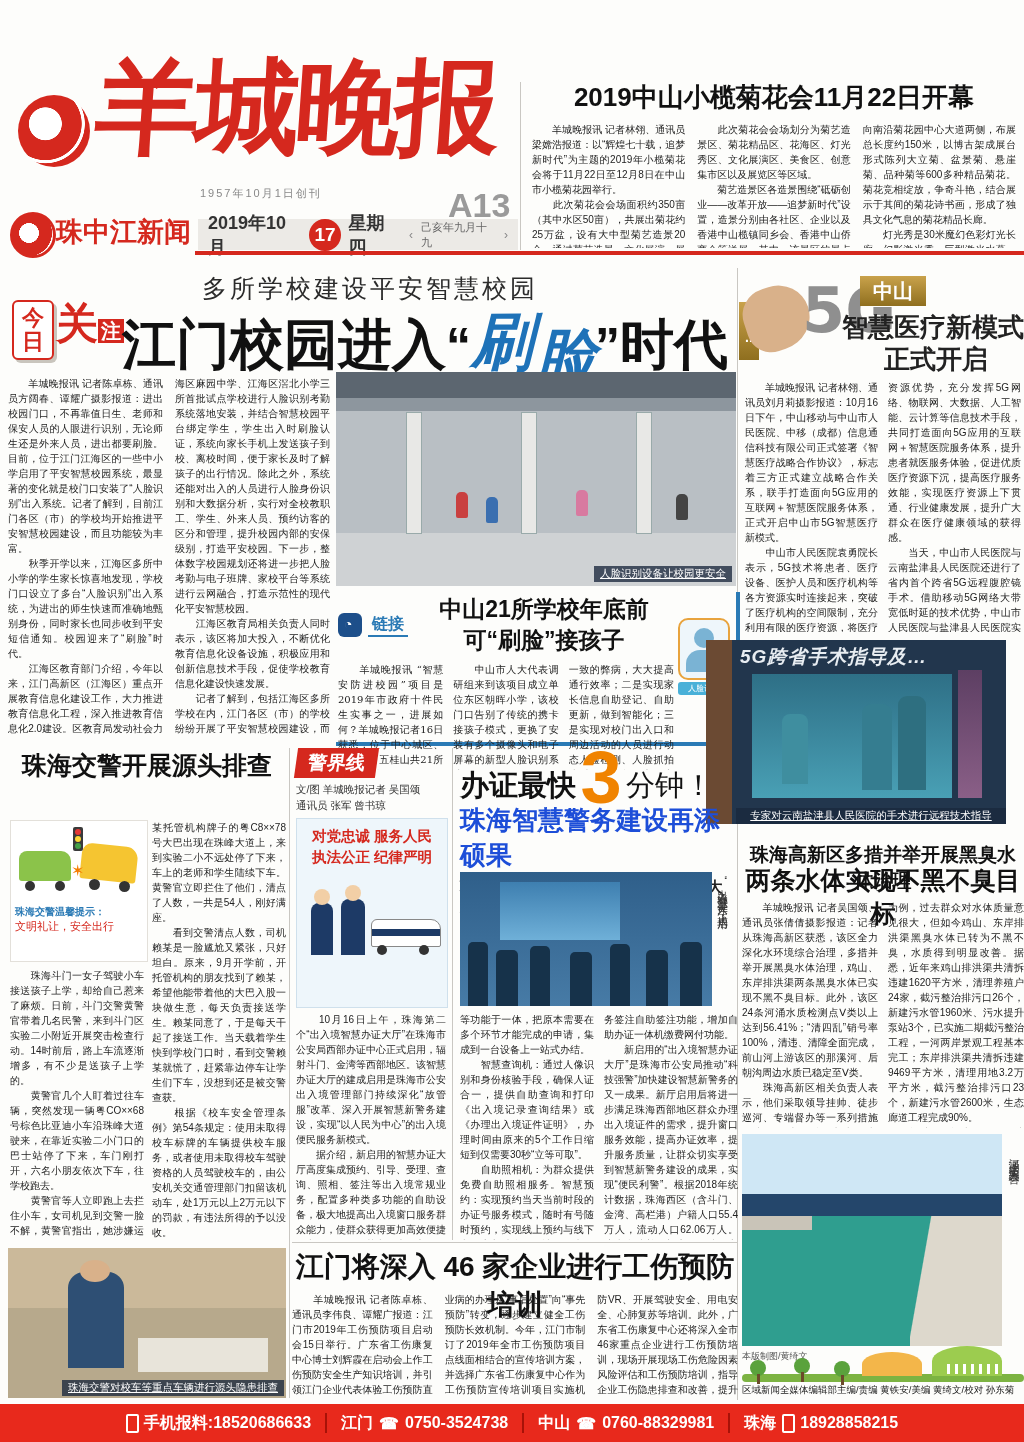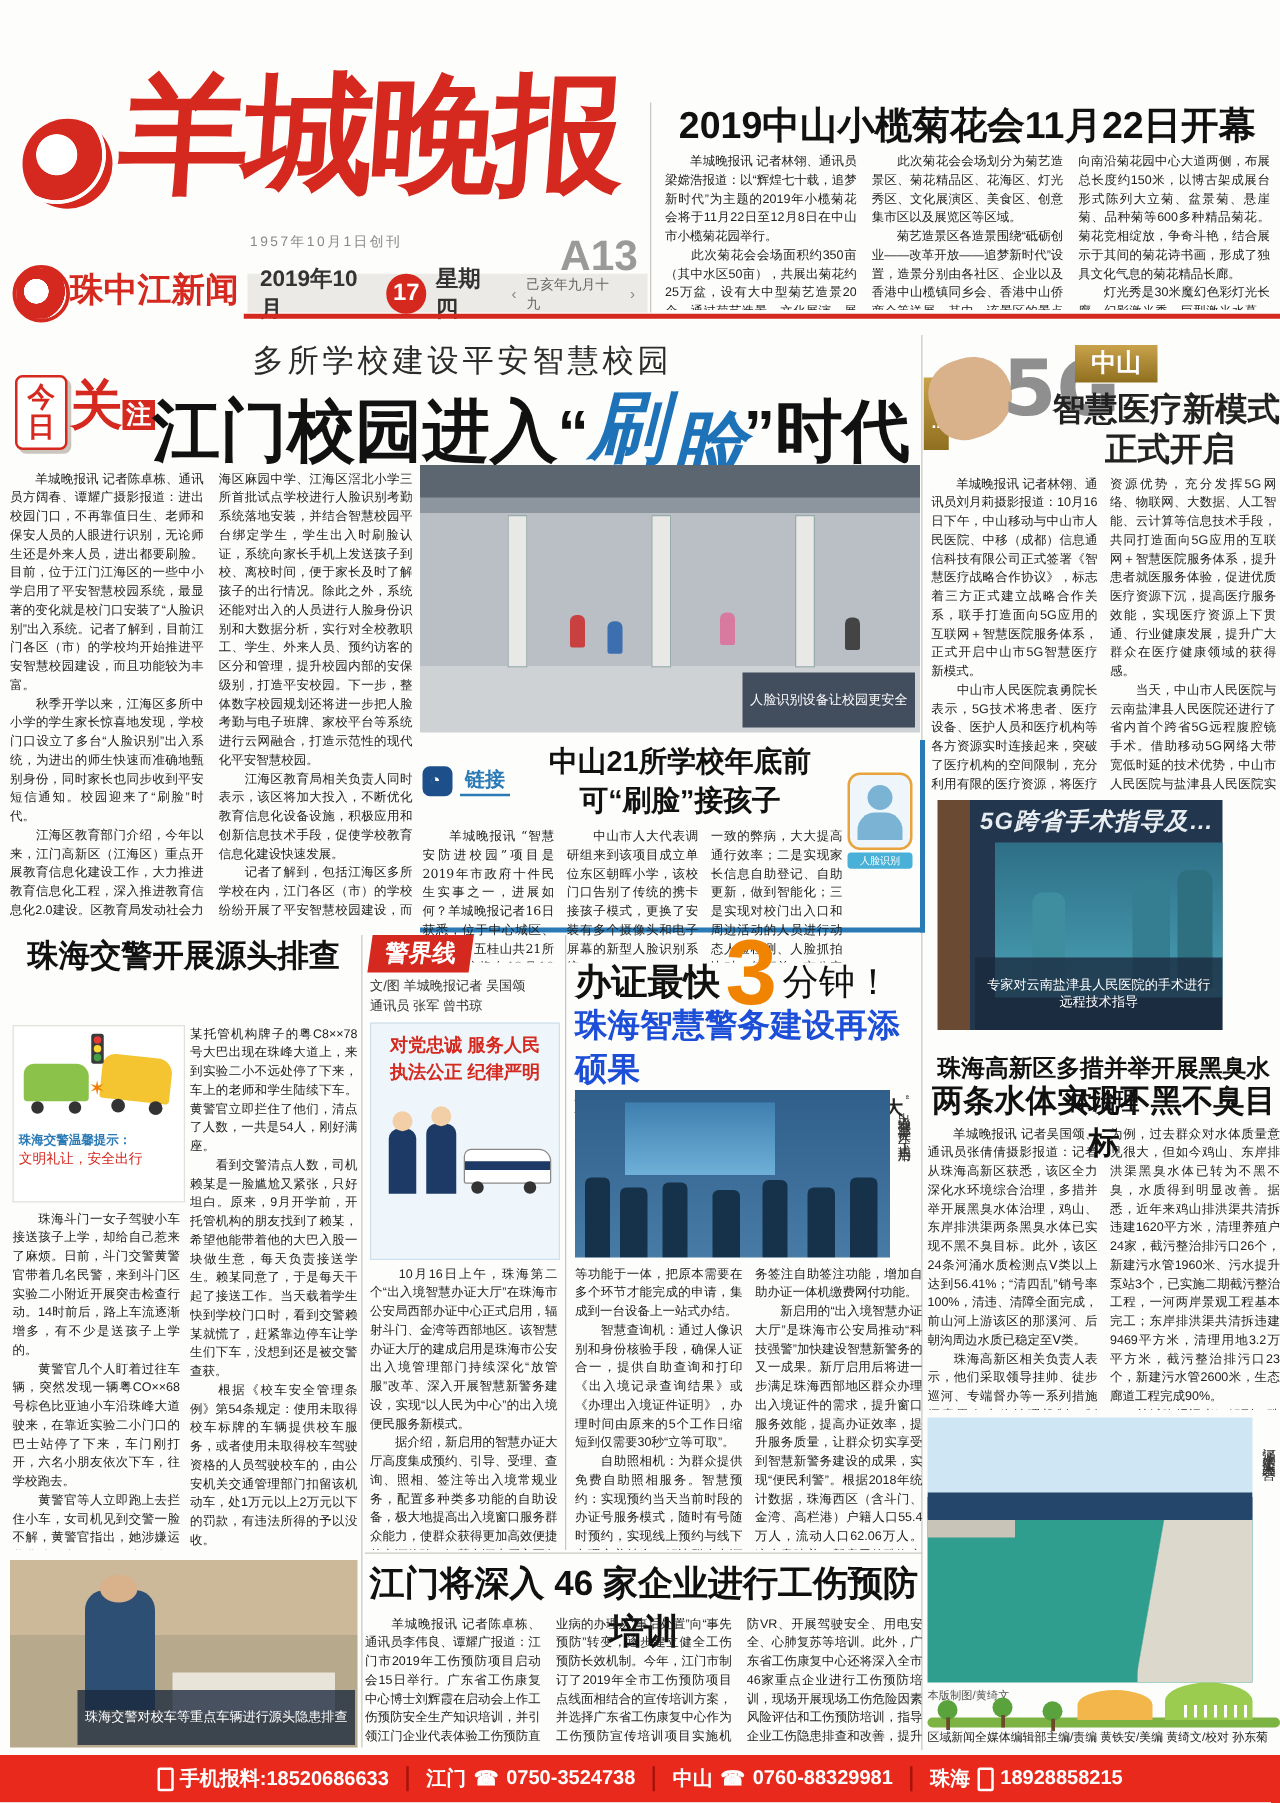--- a/index.html
+++ b/index.html
@@ -2,21 +2,21 @@
 <html><head>
 <meta charset="utf-8">
 <style>
   html,body{margin:0;padding:0;background:#e9e8e4;}
   #page{position:relative;width:1024px;height:1442px;background:#fdfdfb;margin:0 auto;
         font-family:"Liberation Sans",sans-serif;color:#1a1a1a;overflow:hidden;}
   .abs{position:absolute;}
   .col-text{font-size:10px;line-height:1.5;text-align:justify;color:#222;
             white-space:pre-line;overflow:hidden;}
   .serif{font-family:"DejaVu Serif",serif;}
-  .cap-strip{background:rgba(25,40,60,.78);color:#fff;font-size:10.5px;padding:15px 6px;}
+  .cap-strip{background:rgba(25,40,60,.78);color:#fff;font-size:10.5px;padding:1px 6px;text-decoration:underline;}
   .vtext{writing-mode:vertical-rl;letter-spacing:2px;}
   .hl{font-weight:bold;color:#111;}
   
   #brand{font-family:"DejaVu Serif",serif;font-weight:bold;color:#d5281e;
          font-size:104px;letter-spacing:-4px;transform:skewX(-4deg);line-height:1;}
   .swirl{width:72px;height:72px;border-radius:50%;
          background:radial-gradient(circle at 38% 40%, #fff 0 26%, #d5281e 27% 58%, #fff 59% 63%, #d5281e 64% 100%);}
   .round-logo{width:40px;height:40px;border-radius:50%;border:3px solid #d5281e;
               background:radial-gradient(circle at 40% 45%, #fff 0 30%, #d5281e 31% 70%, #fff 71%);}
   .datebar{background:#eceae6;display:flex;align-items:center;gap:8px;padding:0 10px;}
@@ -48,21 +48,21 @@
 
 <div id="page">
 
   <div class="abs swirl" style="left:18px;top:95px"></div>
   <div class="abs" style="left:96px;top:55px">
     <div id="brand">羊城晚报</div>
   </div>
   <div class="abs" style="left:200px;top:186px;font-size:11px;color:#888;letter-spacing:2px">1957年10月1日创刊</div>
 
   <div class="abs line" style="left:520px;top:82px;width:1px;height:168px"></div>
-  <div class="abs" style="left:532px;top:80px;width:484px;text-align:center;font-size:30px;font-weight:bold;color:#111">2019中山小榄菊花会11月22日开幕</div>
+  <div class="abs" style="left:532px;top:80px;width:484px;text-align:center;font-size:26px;font-weight:bold;color:#111">2019中山小榄菊花会11月22日开幕</div>
   <div class="abs" style="left:532px;top:122px;width:484px;display:flex;gap:12px">
     <div class="col-text" style="flex:1;height:126px">　　羊城晚报讯 记者林翎、通讯员梁嫦浩报道：以“辉煌七十载，追梦新时代”为主题的2019年小榄菊花会将于11月22日至12月8日在中山市小榄菊花园举行。
 　　此次菊花会会场面积约350亩（其中水区50亩），共展出菊花约25万盆，设有大中型菊艺造景20个，通过菊艺造景、文化展演，展示新中国成立70年来所取得的辉煌成就，表达小榄人民爱国爱乡爱菊的拳拳之心、赤子之情。</div>
     <div class="col-text" style="flex:1;height:126px">　　此次菊花会会场划分为菊艺造景区、菊花精品区、花海区、灯光秀区、文化展演区、美食区、创意集市区以及展览区等区域。
 　　菊艺造景区各造景围绕“砥砺创业——改革开放——追梦新时代”设置，造景分别由各社区、企业以及香港中山榄镇同乡会、香港中山侨商会等送展。其中，该景区的景点分别为歌唱祖国、爱我中华、屹立东方、红梅吐艳、丰收之喜、春天故事等19个景点。
 　　菊花精品区位于菊花园中心广场</div>
     <div class="col-text" style="flex:1;height:126px">向南沿菊花园中心大道两侧，布展总长度约150米，以博古架成展台形式陈列大立菊、盆景菊、悬崖菊、品种菊等600多种精品菊花。菊花竞相绽放，争奇斗艳，结合展示于其间的菊花诗书画，形成了独具文化气息的菊花精品长廊。
 　　灯光秀是30米魔幻色彩灯光长廊、幻影激光秀、巨型激光水幕，配合发光球、彩虹步道、互动地砖、发光动物模型，演绎出美轮美奂的菊影之夜。</div>
   </div>
 
@@ -143,21 +143,21 @@
   <div class="abs" style="left:842px;top:310px;font-size:26px;font-weight:bold;color:#222">智慧医疗新模式</div>
   <div class="abs" style="left:884px;top:342px;font-size:26px;font-weight:bold;color:#222">正式开启</div>
   <div class="abs" style="left:745px;top:380px;width:276px;display:flex;gap:10px">
     <div class="col-text" style="flex:1;height:252px">　　羊城晚报讯 记者林翎、通讯员刘月莉摄影报道：10月16日下午，中山移动与中山市人民医院、中移（成都）信息通信科技有限公司正式签署《智慧医疗战略合作协议》，标志着三方正式建立战略合作关系，联手打造面向5G应用的互联网＋智慧医院服务体系，正式开启中山市5G智慧医疗新模式。
 　　中山市人民医院袁勇院长表示，5G技术将患者、医疗设备、医护人员和医疗机构等各方资源实时连接起来，突破了医疗机构的空间限制，充分利用有限的医疗资源，将医疗服务延伸到最需要的地方。三方合作将5G技术全面赋能智慧医疗，进一步为将人民医院建设成广东省南部医疗中心的目标提供了新的发展动力，为打赢医疗脱贫攻坚战提供更有力的支持。
 　　根据协议，各方将本着“创新机制、资源共享、便民惠民、互利共赢”的原则，充分利用各自</div>
     <div class="col-text" style="flex:1;height:252px">资源优势，充分发挥5G网络、物联网、大数据、人工智能、云计算等信息技术手段，共同打造面向5G应用的互联网＋智慧医院服务体系，提升患者就医服务体验，促进优质医疗资源下沉，提高医疗服务效能，实现医疗资源上下贯通、行业健康发展，提升广大群众在医疗健康领域的获得感。
 　　当天，中山市人民医院与云南盐津县人民医院还进行了省内首个跨省5G远程腹腔镜手术。借助移动5G网络大带宽低时延的技术优势，中山市人民医院与盐津县人民医院实现了两地高清手术影像的实时传输。中山市人民医院专家对1300公里外的云南盐津县人民医院的患者手术进行了远程技术指导。整个直播过程高清流畅、无卡顿。在中山市人民医院专家指导下，盐津县人民医院医生团队成功地完成了腹腔镜腹股沟疝修补术。</div>
   </div>
 
-  <div class="abs photo" style="left:750px;top:640px;width:228px;height:184px;background:linear-gradient(90deg,#6b4a33 0 26px,#22364d 26px)">
+  <div class="abs photo" style="left:706px;top:640px;width:300px;height:184px;background:linear-gradient(90deg,#6b4a33 0 26px,#22364d 26px)">
     <div class="abs" style="left:34px;top:4px;color:#e8edf2;font-size:19px;font-weight:bold;font-style:italic;letter-spacing:1px">5G跨省手术指导及…</div>
     <div class="abs" style="left:46px;top:34px;width:200px;height:124px;background:linear-gradient(#2e6f86,#49a0b5)">
       <div class="abs" style="left:30px;top:40px;width:26px;height:70px;background:#3f8e9f;border-radius:8px 8px 0 0"></div>
       <div class="abs" style="left:110px;top:30px;width:30px;height:86px;background:#357d90;border-radius:9px 9px 0 0"></div>
       <div class="abs" style="left:146px;top:22px;width:28px;height:94px;background:#2e6f80;border-radius:9px 9px 0 0"></div>
     </div>
     <div class="abs" style="left:252px;top:30px;width:24px;height:128px;background:linear-gradient(#5d3f63,#8a5f87)"></div>
     <div class="abs cap-strip" style="left:30px;right:0;bottom:0;text-align:center">专家对云南盐津县人民医院的手术进行远程技术指导</div>
   </div>
 

